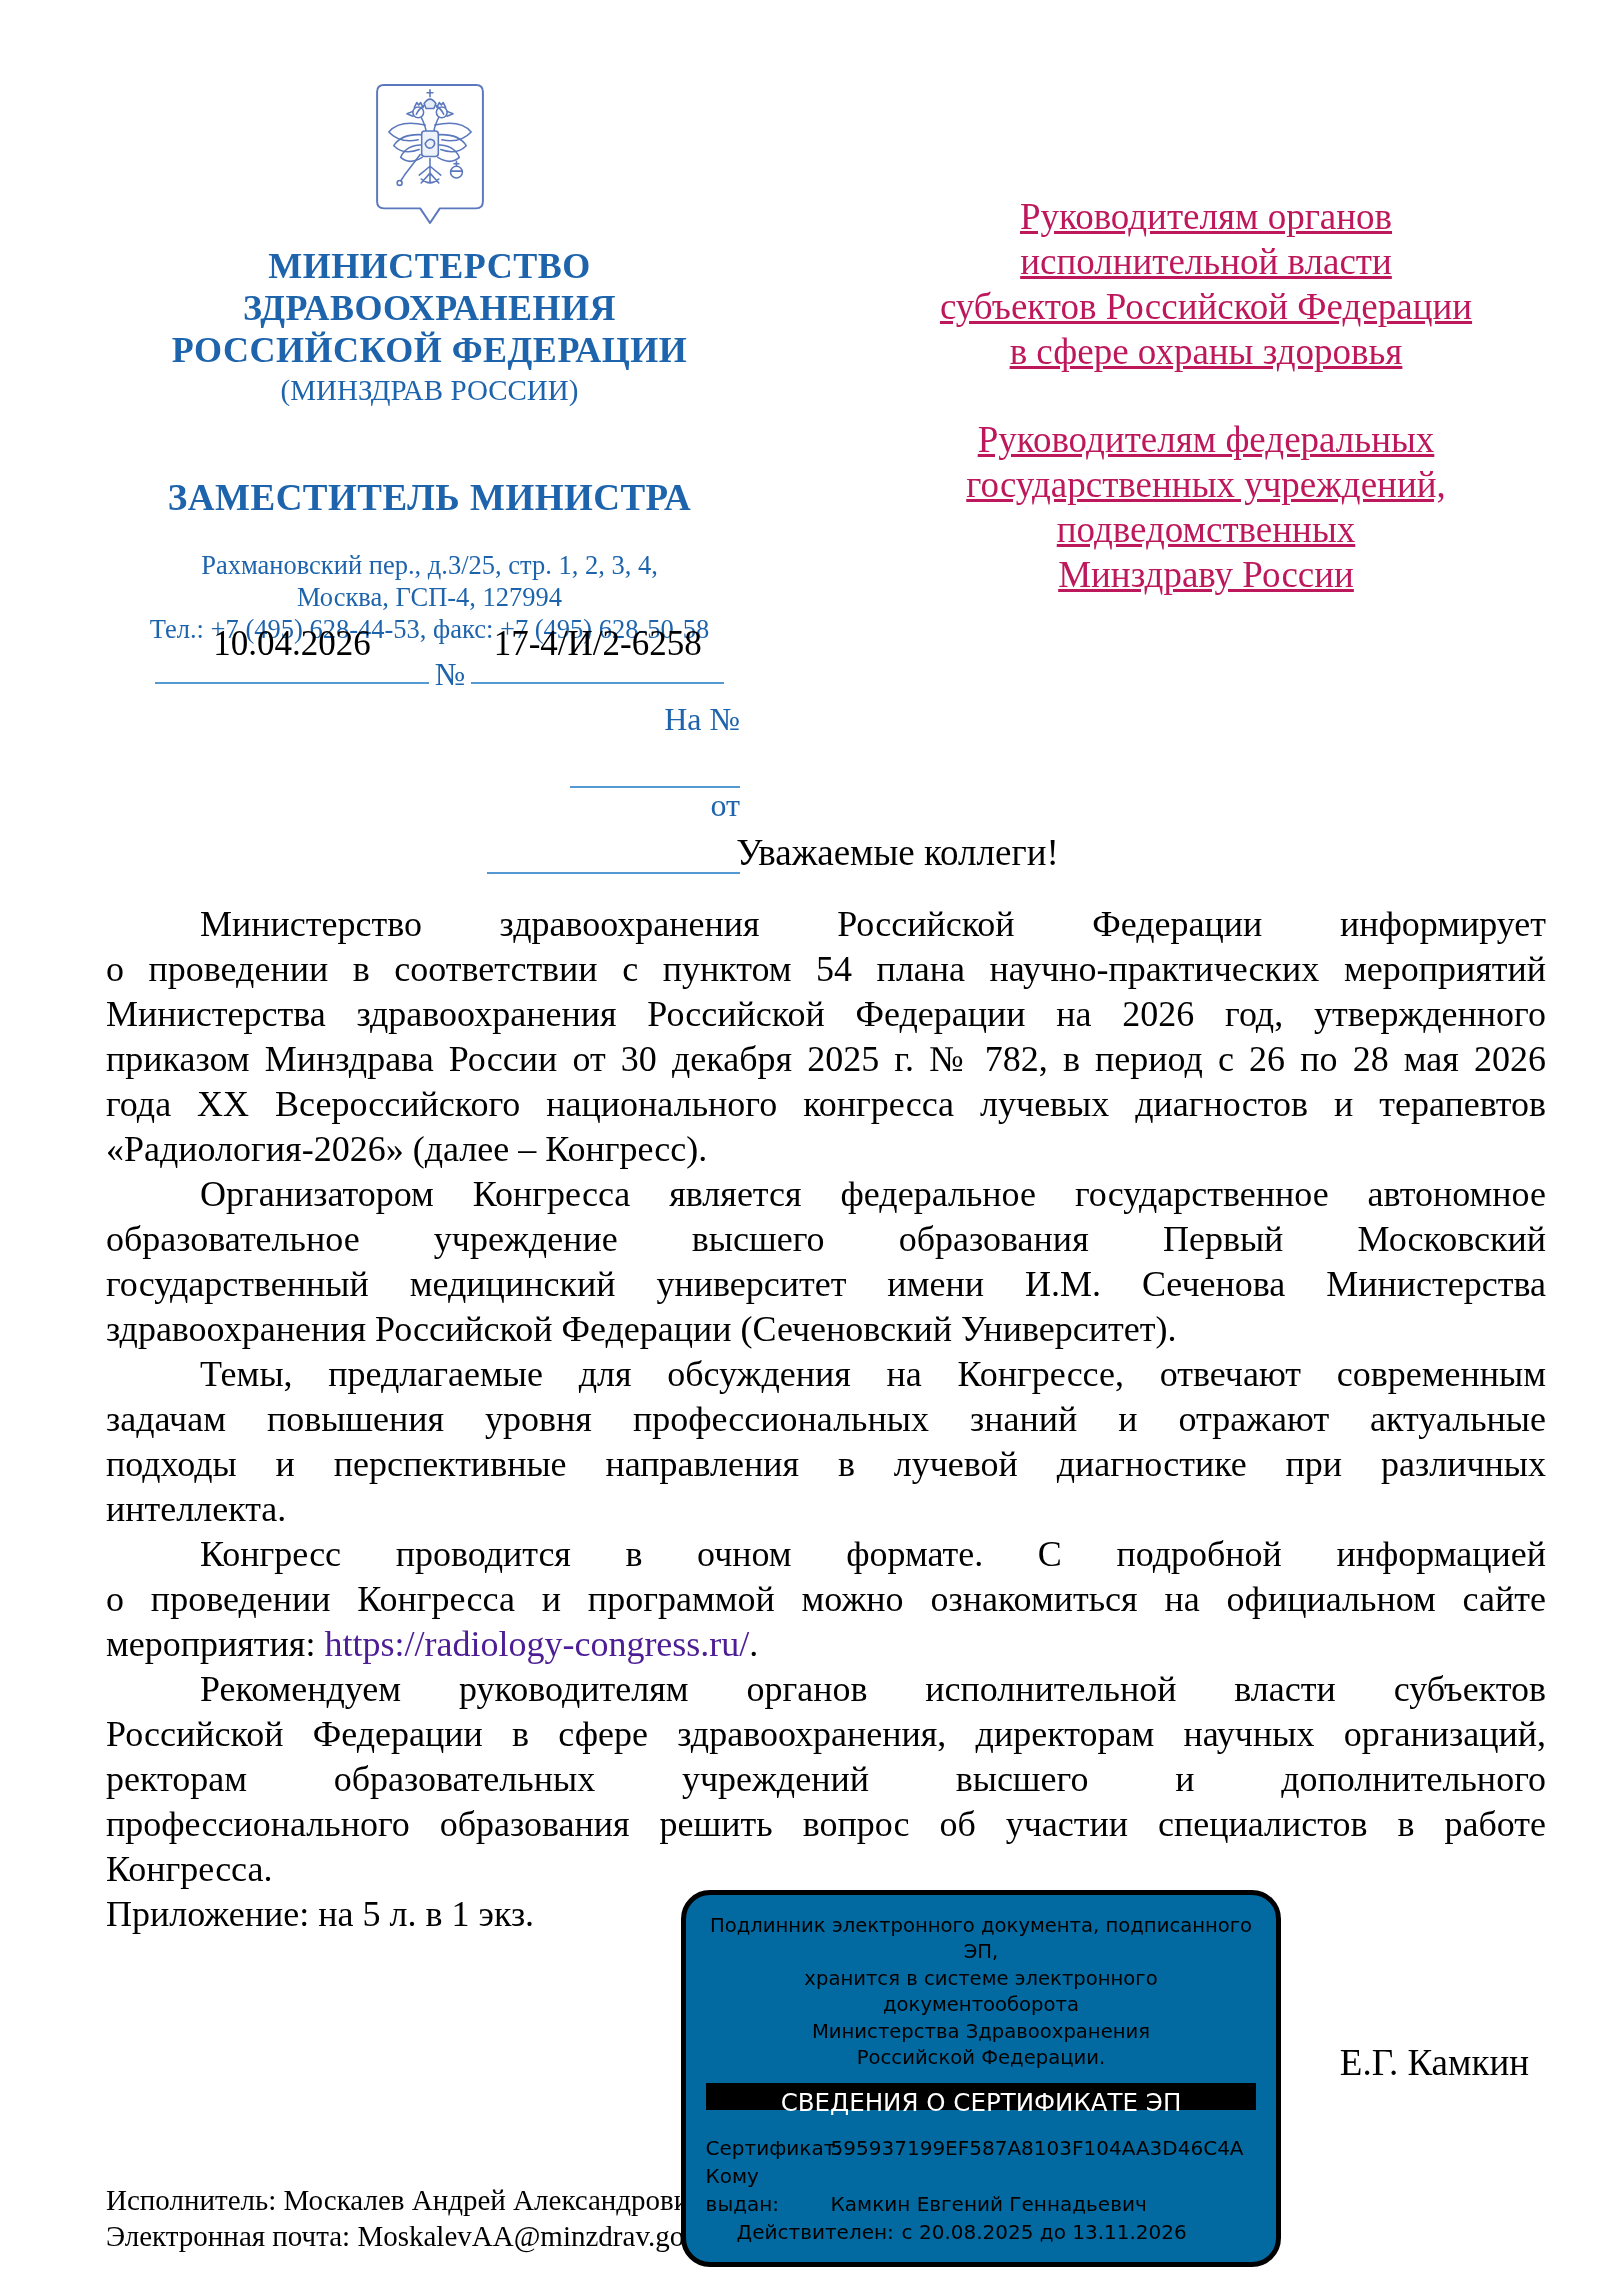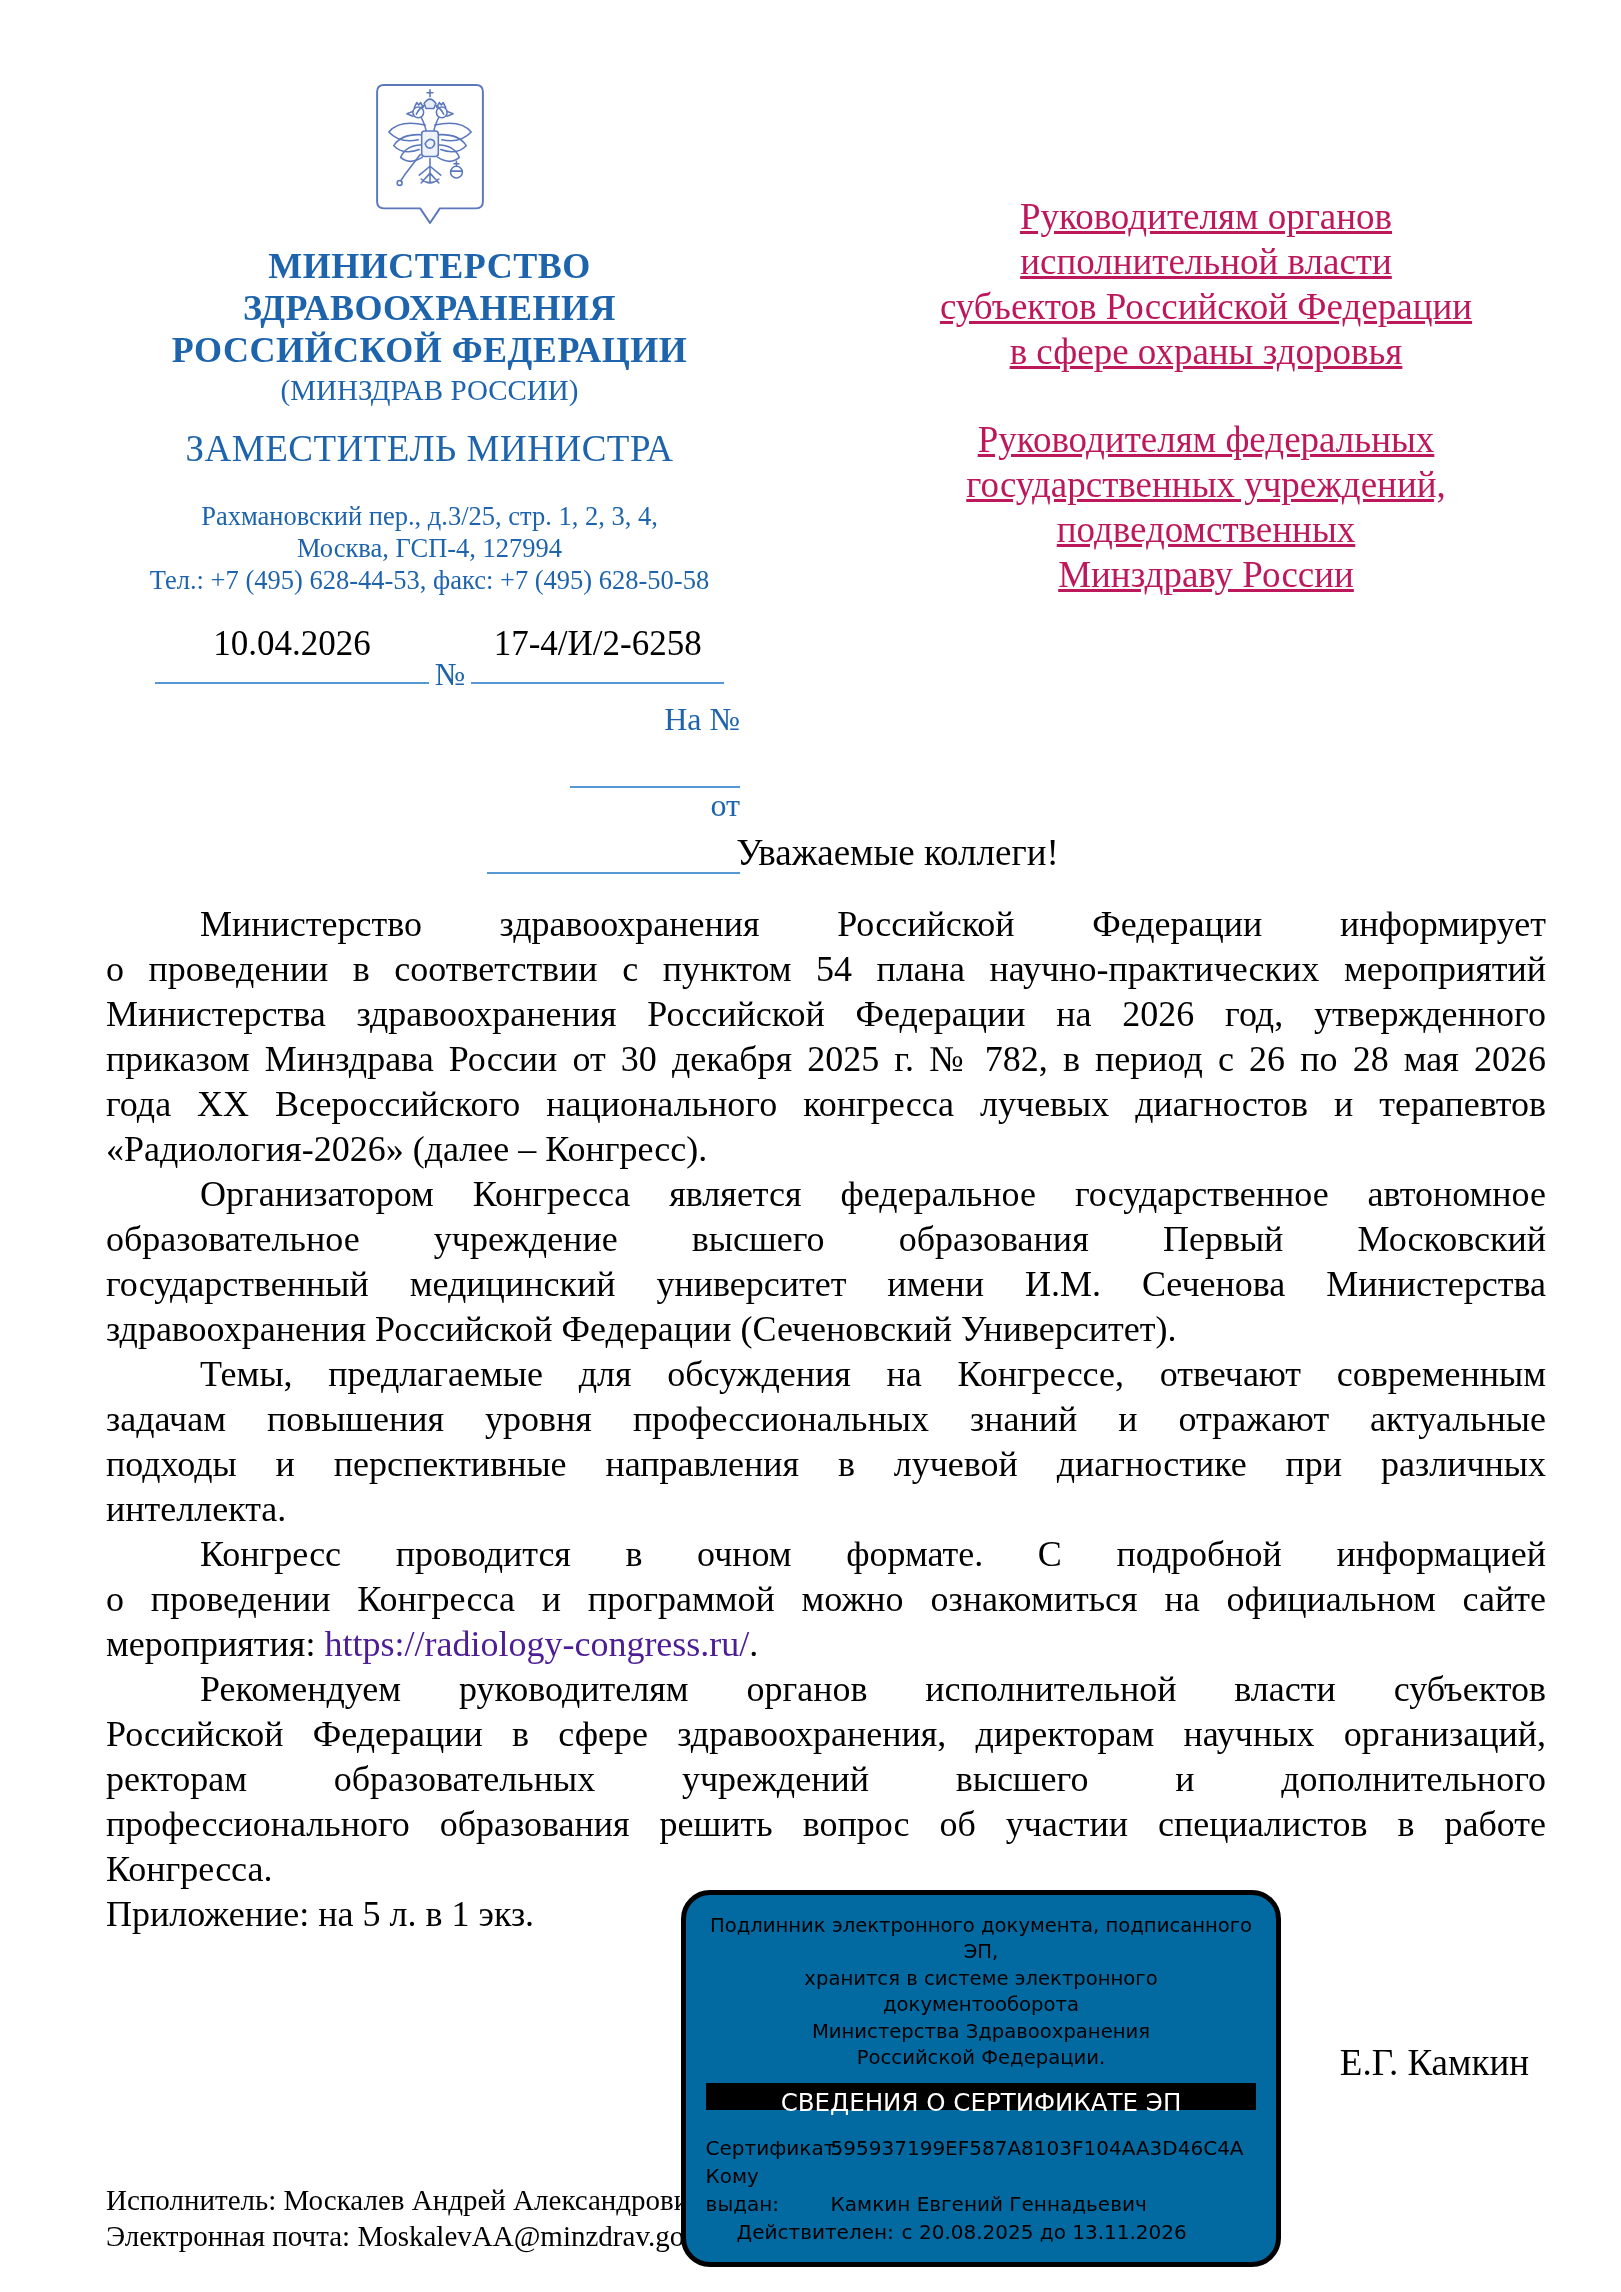--- a/index.html
+++ b/index.html
@@ -18,21 +18,21 @@
     color:#000;
   }
   
   .letterhead{
     position:absolute;left:106px;top:82px;width:647px;
     text-align:center;color:var(--blue);
   }
   .emblem{display:block;margin:0 auto;}
   .org-name{margin-top:17.6px;font-weight:bold;font-size:36px;line-height:42px;letter-spacing:0.5px;}
   .org-short{font-size:29px;line-height:39px;}
-  .post-title{margin-top:18px;font-weight:normal;font-size:37px;line-height:41px;letter-spacing:0.5px;}
+  .post-title{margin-top:67px;font-weight:bold;font-size:37px;line-height:41px;letter-spacing:0.5px;}
   .org-addr{margin-top:31px;font-size:26.5px;line-height:32px;}
   
   .ref{position:absolute;left:152px;top:633px;width:588px;color:var(--blue);font-size:32px;}
   .ref-row{display:flex;align-items:flex-end;}
   .ref-row.second{margin-top:17.6px;flex-direction:column;}
   .ref-field{
     border-bottom:2.9px solid var(--rule);
     height:51px;display:flex;align-items:flex-end;justify-content:center;
     color:#000;font-size:35px;padding-bottom:18px;box-sizing:border-box;
   }

